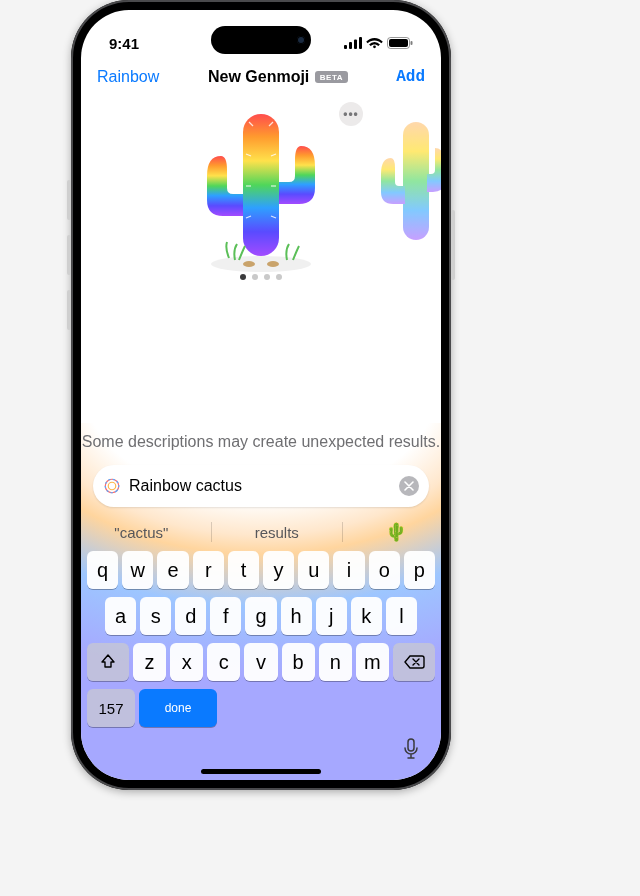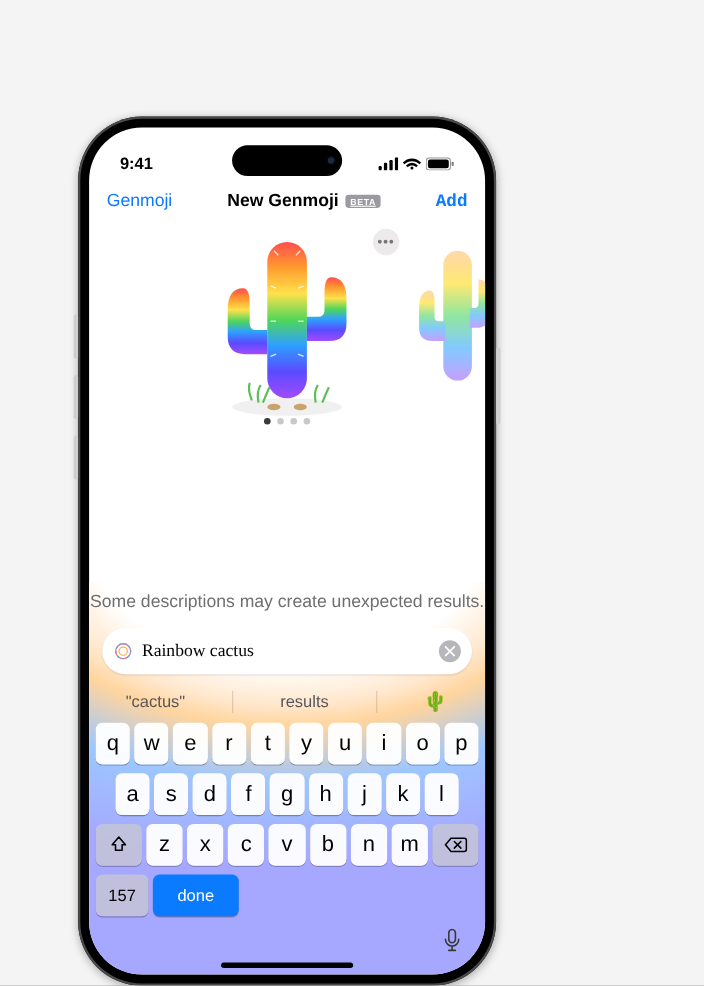--- a/index.html
+++ b/index.html
@@ -1,18 +1,18 @@
 <!DOCTYPE html>
 <html><head>
 <meta charset="utf-8">
 <style>
   * { box-sizing: border-box; margin: 0; padding: 0; }
   html, body { width: 640px; height: 896px; background: #f4f4f4; font-family: -apple-system, "Helvetica Neue", Arial, sans-serif; }
 
-  .stage { width: 522px; height: 896px; display: flex; align-items: flex-end; justify-content: center; }
+  .stage { width: 522px; height: 896px; display: flex; align-items: flex-start; justify-content: center; }
   .phone {
     width: 380px; height: 790px;
     background: #000; border-radius: 58px;
     padding: 10px;
     box-shadow: 0 2px 8px rgba(0,0,0,.3), inset 0 0 0 2px #4a4a4c;
     position: relative;
   }
   
   .phone::before, .phone::after { content:""; position:absolute; background:#cfcfcf; border-radius:2px; }
   .phone::before { left:-4px; top:180px; width:4px; height:40px; box-shadow: 0 55px 0 #cfcfcf, 0 110px 0 #cfcfcf; }
@@ -38,21 +38,21 @@
     height: 54px; display:flex; align-items:center; justify-content:space-between;
     padding: 12px 28px 0; font-weight:600; font-size:15px; color:#000;
   }
   .sicons { display:flex; align-items:center; gap:4px; }
   .sicons svg { display:block; }
 
   .navbar { display:flex; align-items:center; justify-content:space-between; padding: 4px 16px 10px; }
   .navbtn { color:#0a7aff; font-size:16px; background:none; border:none; cursor:pointer; }
   .navbtn.bold { font-weight:600;font-family:Liberation Mono, monospace; }
   .title { display:flex; align-items:center; gap:6px; font-size:16px; font-weight:600; }
-  .beta { background:#9a9aa0; color:#fff; font-size:8px; font-weight:700; letter-spacing:.5px; padding:1.5px 4.5px; border-radius:3px;text-decoration:underline; }
+  .beta { background:#9a9aa0; color:#fff; font-size:8px; font-weight:700; letter-spacing:.5px; padding:1.5px 4.5px; border-radius:3px; }
 
   .canvas { position:relative; height: 190px; }
   .cactus { position:absolute; }
   .cactus.main { left:50%; top:0; transform:translateX(-50%); width:140px; }
   .cactus.alt  { right:-12px; top:18px; width:80px; opacity:.95; }
   .more { position:absolute; right:78px; top:6px; width:24px; height:24px; background:#eceaea; border-radius:12px; display:flex; align-items:center; justify-content:center; color:#767678; font-weight:700; font-size:12px; letter-spacing:1px; cursor:pointer; }
 
   .dots { position:absolute; bottom:6px; left:50%; transform:translateX(-50%); display:flex; gap:6px; }
   .dots span { width:6px; height:6px; border-radius:3px; background:#c9c9c9; }
   .dots span.active { background:#3a3a3c; }
@@ -66,21 +66,21 @@
   .hint { text-align:center; font-size:16px; color:#6f6f72; padding: 6px 0 14px; }
 
   .searchwrap { padding: 0 12px 8px; }
   .search {
     background:#fff; border-radius: 22px; height: 42px;
     display:flex; align-items:center; gap:8px; padding:0 10px;
     box-shadow: 0 1px 2px rgba(0,0,0,.1);
   }
   .logo { width:18px; height:18px; }
   .search input {
-    flex:1; border:none; outline:none; font-size:16px; color:#000; background:transparent;font-family:Liberation Serif, serif;
+    flex:1; border:none; outline:none; font-size:16px; color:#000; background:transparent;
   }
   .clear { width:20px; height:20px; border-radius:10px; background:#b7b7bb; display:flex; align-items:center; justify-content:center; cursor:pointer; }
   .clear svg{ width:10px; height:10px; }
 
   .suggest { display:flex; align-items:center; justify-content:space-around; padding:6px 12px 4px; color:#57575b; font-size:15px; }
   .suggest .sep { width:1px; height:20px; background:rgba(0,0,0,.15); }
   .suggest .emoji { font-size:18px; }
 
   .kb { padding: 4px 4px 0; }
   .krow { display:flex; gap:4px; margin-bottom:8px; padding:0 2px; }
@@ -88,21 +88,21 @@
   .key {
     flex:1; height:38px; background:rgba(255,255,255,.95); border-radius:6px;
     box-shadow: 0 1px 0 rgba(0,0,0,.3);
     font-size:20px; color:#000; display:flex; align-items:center; justify-content:center;
     cursor:pointer;
   }
   .key.fn { background:rgba(200,200,210,.75); }
   .key.sm { flex: 0 0 42px; }
   .key.wide { flex: 0 0 48px; font-size:15px; }
   .key.space { flex:1; font-size:15px; }
-  .key.done { flex:0 0 78px; background:#0a7aff; color:#fff; font-size:15px; }
+  .key.done { flex:0 0 78px; background:#0a7aff; color:#fff; font-size:12px; }
   .kbar { display:flex; align-items:center; justify-content:space-between; padding: 2px 22px 8px; height:34px; }
   .homebar { width:120px; height:5px; background:#000; border-radius:3px; margin: 0 auto 6px; }
 </style>
 </head>
 <body>
 
 <div class="stage">
   <div class="phone">
     <div class="screen">
 
@@ -124,21 +124,21 @@
             </svg>
           <svg width="26" height="12" viewBox="0 0 26 12">
               <rect x="0.5" y="0.5" width="22" height="11" rx="3" fill="none" stroke="#000" stroke-opacity=".4"></rect>
               <rect x="2" y="2" width="19" height="8" rx="2" fill="#000"></rect>
               <rect x="23.5" y="4" width="2" height="4" rx="1" fill="#000" fill-opacity=".5"></rect>
             </svg>
         </span>
       </div>
 
       <div class="navbar">
-        <button class="navbtn">Genmoji</button>
+        <button class="navbtn">Rainbow</button>
         <div class="title">
           <span>New Genmoji</span>
           <span class="beta">BETA</span>
         </div>
         <button class="navbtn bold">Add</button>
       </div>
 
       <div class="canvas">
         <div class="more">•••</div>
 

